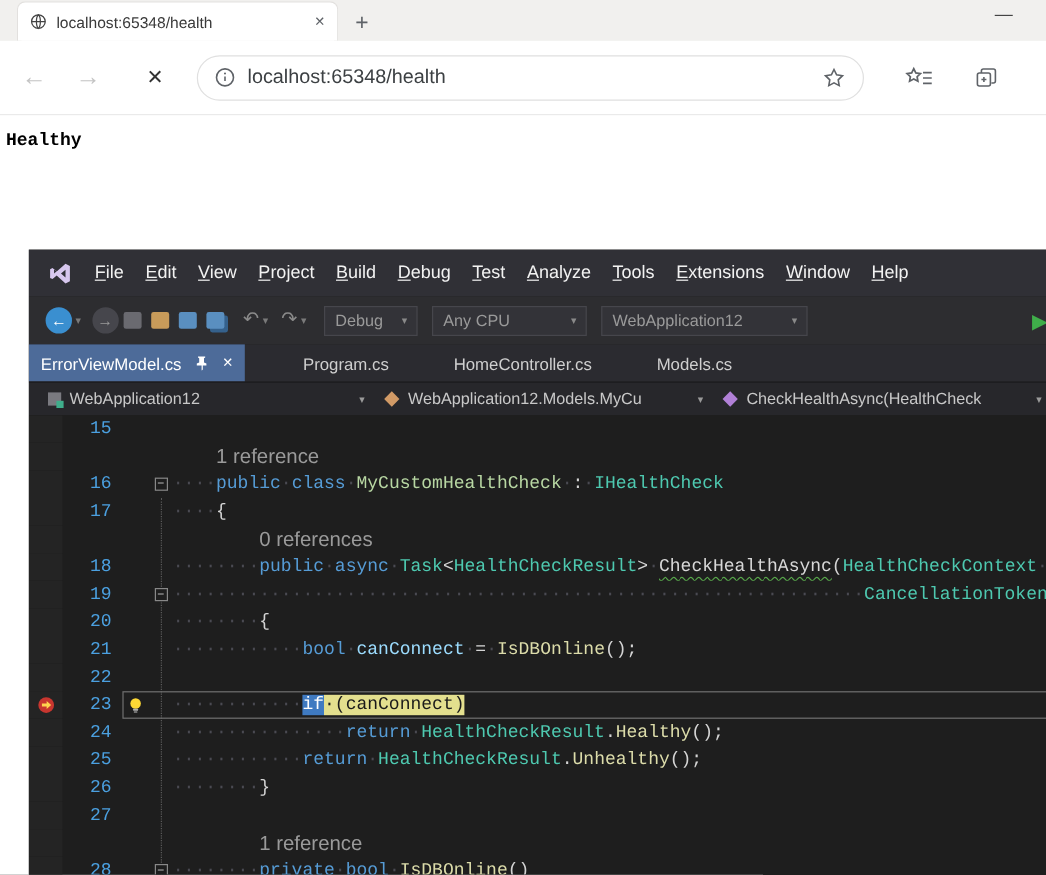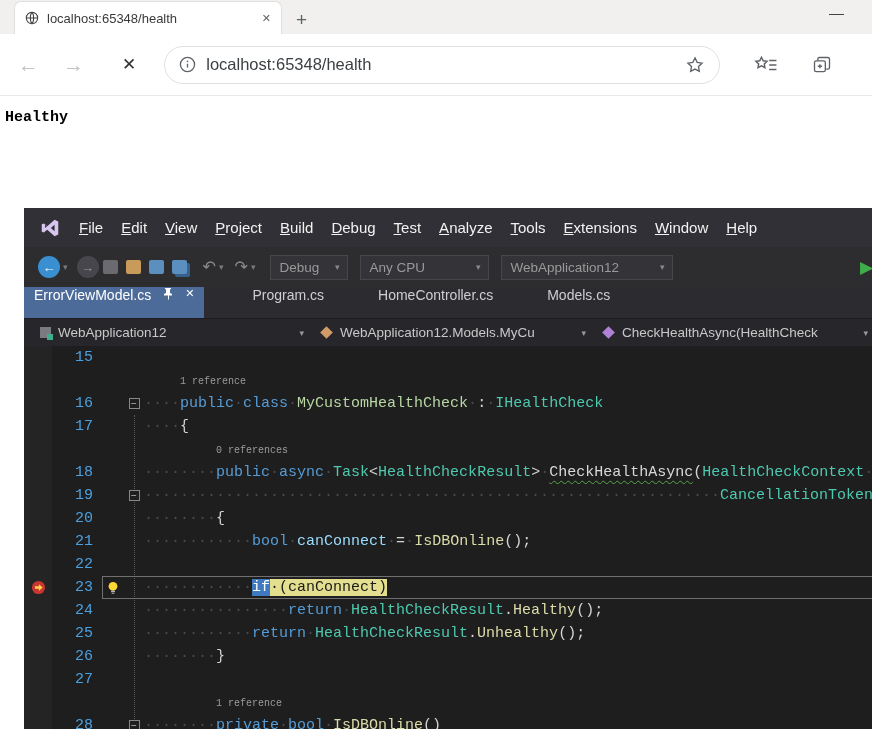--- a/index.html
+++ b/index.html
@@ -51,21 +51,21 @@
   .saveall{background:#5a8fc0;box-shadow:3px 3px 0 #35618c;margin-right:8px}
   .tundo{color:#8a8a8a;font-size:16px;margin-left:8px;line-height:1}
   .combo{height:25px;background:#333338;border:1px solid #46464c;display:inline-flex;align-items:center;
          padding:0 8px;color:#9a9a9a;font-size:13.5px;margin-left:12px;justify-content:space-between;
          box-sizing:border-box;flex:none}
   .w1{width:78px}.w2{width:129px}.w3{width:172px}
   .combo .caret{font-size:9px;color:#8a8a8a;margin-left:8px}
   .play{color:var(--play_green,#3fae4a);font-size:17px;margin-left:auto;margin-right:-5px}
 
   .vstabs{height:31px;background:#2b2b30;display:flex;align-items:stretch;font-size:14px;flex:none}
-  .vstab{display:inline-flex;align-items:flex-start;padding:0 10px;color:#cfcfcf;gap:12px;white-space:nowrap}
+  .vstab{display:inline-flex;align-items:center;padding:0 10px;color:#cfcfcf;gap:12px;white-space:nowrap}
   .vstab.active{background:var(--accent_tab,#4d6b99);color:#fff}
   .vstab:not(.active){margin-left:42px;padding:0 6px}
   .tabx{font-size:11px}
 
   .navbar{height:27px;background:#27272b;display:flex;align-items:center;font-size:13.5px;color:#c8c8c8;
           padding-left:8px;flex:none;border-top:1px solid #1c1c1f}
   .navitem{display:flex;align-items:center;gap:7px;padding:0 8px;height:100%;box-sizing:border-box;overflow:hidden}
   .nav0{width:280px;flex:none}.nav1{width:282px;flex:none}.nav2{flex:1}
   .navlabel{white-space:nowrap;overflow:hidden}
   .navitem .caret{margin-left:auto;font-size:9px;color:#9a9a9a;flex:none}
@@ -80,21 +80,21 @@
   .editor::before{content:"";position:absolute;left:110px;top:69px;bottom:0;border-left:1px dotted #5a5a5a}
   .rows{position:absolute;inset:0}
   .crow{display:flex;height:23px;line-height:23px;white-space:pre;position:relative}
   .glyph{width:28px;background:#242424;flex:none;display:flex;align-items:center;justify-content:center}
   .lnum{width:50px;flex:none;text-align:right;padding-right:9px;color:var(--line_number,#4ba0e0);box-sizing:border-box}
   .bulbcol{width:22px;flex:none;display:flex;align-items:center;justify-content:center}
   .foldcol{width:20px;flex:none;display:flex;align-items:center;justify-content:center;z-index:1}
   .foldbox{width:11px;height:11px;line-height:9px;font-size:10px;text-align:center;border:1px solid #888;
            color:#c0c0c0;background:#1e1e1e;box-sizing:border-box;font-family:"Liberation Sans",sans-serif}
   .ctext{flex:1;overflow:hidden}
-  .ref{font-family:Liberation Mono, monospace;font-size:10px;color:#9a9a9a;display:inline-block}
+  .ref{font-family:Liberation Sans, sans-serif;font-size:17px;color:#9a9a9a;display:inline-block}
   .kw{color:var(--keyword,#569cd6)} .ty{color:var(--type,#4ec9b0)} .uc{color:var(--user_class,#b8d7a3)}
   .me{color:var(--method,#dcdcaa)} .vr{color:var(--variable,#9cdcfe)} .pn{color:var(--punct,#d4d4d4)}
   .ws{color:var(--whitespace_dot,#4a4a52)}
   .mw{color:#d8d8d8;text-decoration:underline wavy #57a64a 1px;text-underline-offset:4px}
   .selb{background:var(--select_blue,#3f7ac1);color:#fff}
   .sely{background:var(--select_yellow,#e3df8e);color:#1a1a1a}
   .current::after{content:"";position:absolute;left:78px;right:0;top:0;bottom:0;border:1px solid #707070;pointer-events:none}
 </style>
 </head>
 <body>

